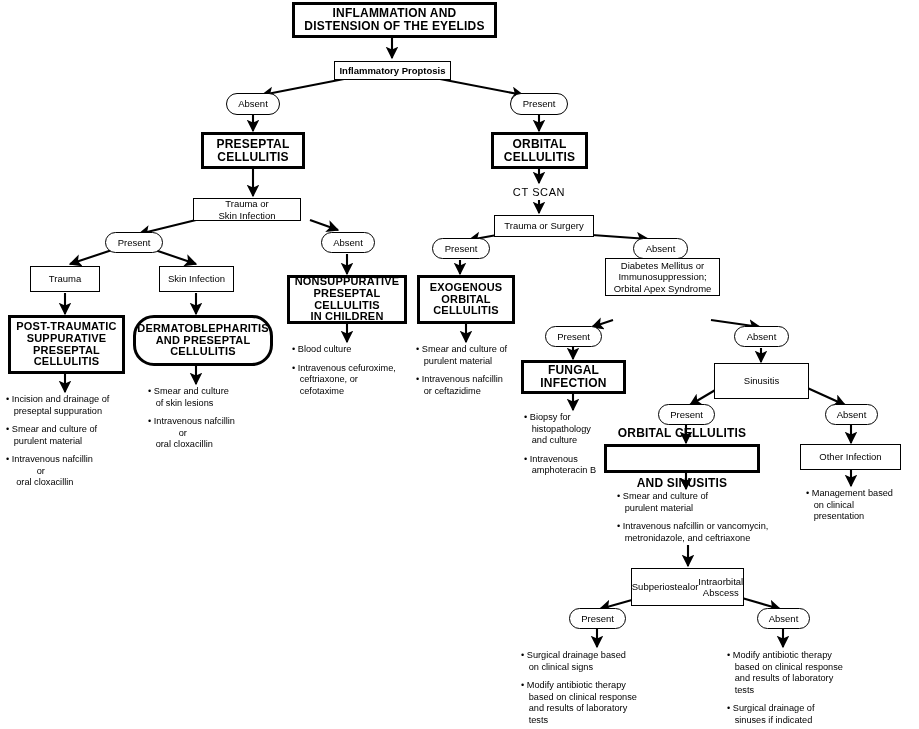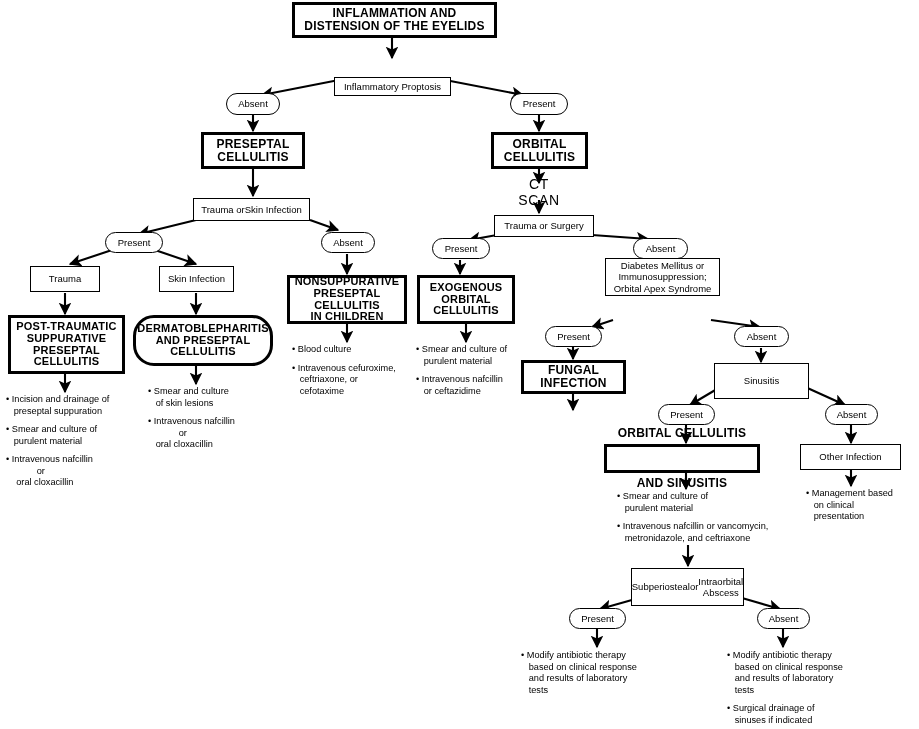--- a/index.html
+++ b/index.html
@@ -15,21 +15,21 @@
   .dx.t12{font-size:12px;}
   .dx.t11{font-size:11px;}
 
   
   .qbox{border:1.3px solid #000;font-size:9.5px;line-height:1.18;font-weight:normal;}
 
   
   .pill{border:1.8px solid #000;border-radius:999px;font-size:9.5px;line-height:1;}
 
   
-  .plain{font-size:14px;letter-spacing:.6px;background:transparent;}
+  .plain{font-size:11px;letter-spacing:.6px;background:transparent;}
 
   
   .bullets{position:absolute;font-size:9.2px;line-height:1.25;z-index:2;}
   .bullets .bi{margin-bottom:7px;display:block;white-space:pre;}
   .bullets .bi:last-child{margin-bottom:0;}
 </style>
 </head>
 <body>
 
 <div id="canvas">
@@ -110,37 +110,37 @@
 
       <path d="M783,629 L783,647"></path>
     </g>
   </svg>
 
   <div class="node dx t12" style="left:292px;top:2px;width:205px;height:36px;flex-direction:column;">
     <span>INFLAMMATION AND</span>
     <span>DISTENSION OF THE EYELIDS</span>
   </div>
 
-  <div class="node qbox" style="left:334px;top:77px;width:117px;height:19px;">
+  <div class="node qbox" style="left:334px;top:61px;width:117px;height:19px;font-weight:bold;">
     <span>Inflammatory Proptosis</span>
   </div>
 
   <div class="node pill" style="left:226px;top:93px;width:54px;height:22px;">
     <span>Absent</span>
   </div>
   <div class="node pill" style="left:510px;top:93px;width:58px;height:22px;">
     <span>Present</span>
   </div>
 
   <div class="node dx t12" style="left:201px;top:132px;width:104px;height:37px;flex-direction:column;">
     <span>PRESEPTAL</span>
     <span>CELLULITIS</span>
   </div>
 
-  <div class="node qbox" style="left:193px;top:198px;width:117px;height:23px;flex-direction:row;">
+  <div class="node qbox" style="left:193px;top:198px;width:108px;height:23px;flex-direction:column;">
     <span>Trauma or</span>
     <span>Skin Infection</span>
   </div>
 
   <div class="node pill" style="left:105px;top:232px;width:58px;height:21px;">
     <span>Present</span>
   </div>
   <div class="node pill" style="left:321px;top:232px;width:54px;height:21px;">
     <span>Absent</span>
   </div>
@@ -241,20 +241,27 @@
   </div>
   <div class="node pill" style="left:734px;top:326px;width:55px;height:21px;">
     <span>Absent</span>
   </div>
 
   <div class="node dx t12" style="left:521px;top:360px;width:105px;height:34px;flex-direction:column;">
     <span>FUNGAL</span>
     <span>INFECTION</span>
   </div>
 
+  <div class="bullets" style="left:524px;top:412px;width:110px;">
+    <span class="bi">• Biopsy for
+   histopathology
+   and culture</span>
+    <span class="bi">• Intravenous
+   amphoteracin B</span>
+  </div>
 
   <div class="node qbox" style="left:714px;top:363px;width:95px;height:36px;">
     <span>Sinusitis</span>
   </div>
 
   <div class="node pill" style="left:658px;top:404px;width:57px;height:21px;">
     <span>Present</span>
   </div>
   <div class="node pill" style="left:825px;top:404px;width:53px;height:21px;">
     <span>Absent</span>
@@ -289,20 +296,22 @@
   </div>
 
   <div class="node pill" style="left:569px;top:608px;width:57px;height:21px;">
     <span>Present</span>
   </div>
   <div class="node pill" style="left:757px;top:608px;width:53px;height:21px;">
     <span>Absent</span>
   </div>
 
   <div class="bullets" style="left:521px;top:650px;width:165px;">
+    <span class="bi">• Surgical drainage based
+   on clinical signs</span>
     <span class="bi">• Modify antibiotic therapy
    based on clinical response
    and results of laboratory
    tests</span>
   </div>
 
   <div class="bullets" style="left:727px;top:650px;width:175px;">
     <span class="bi">• Modify antibiotic therapy
    based on clinical response
    and results of laboratory

